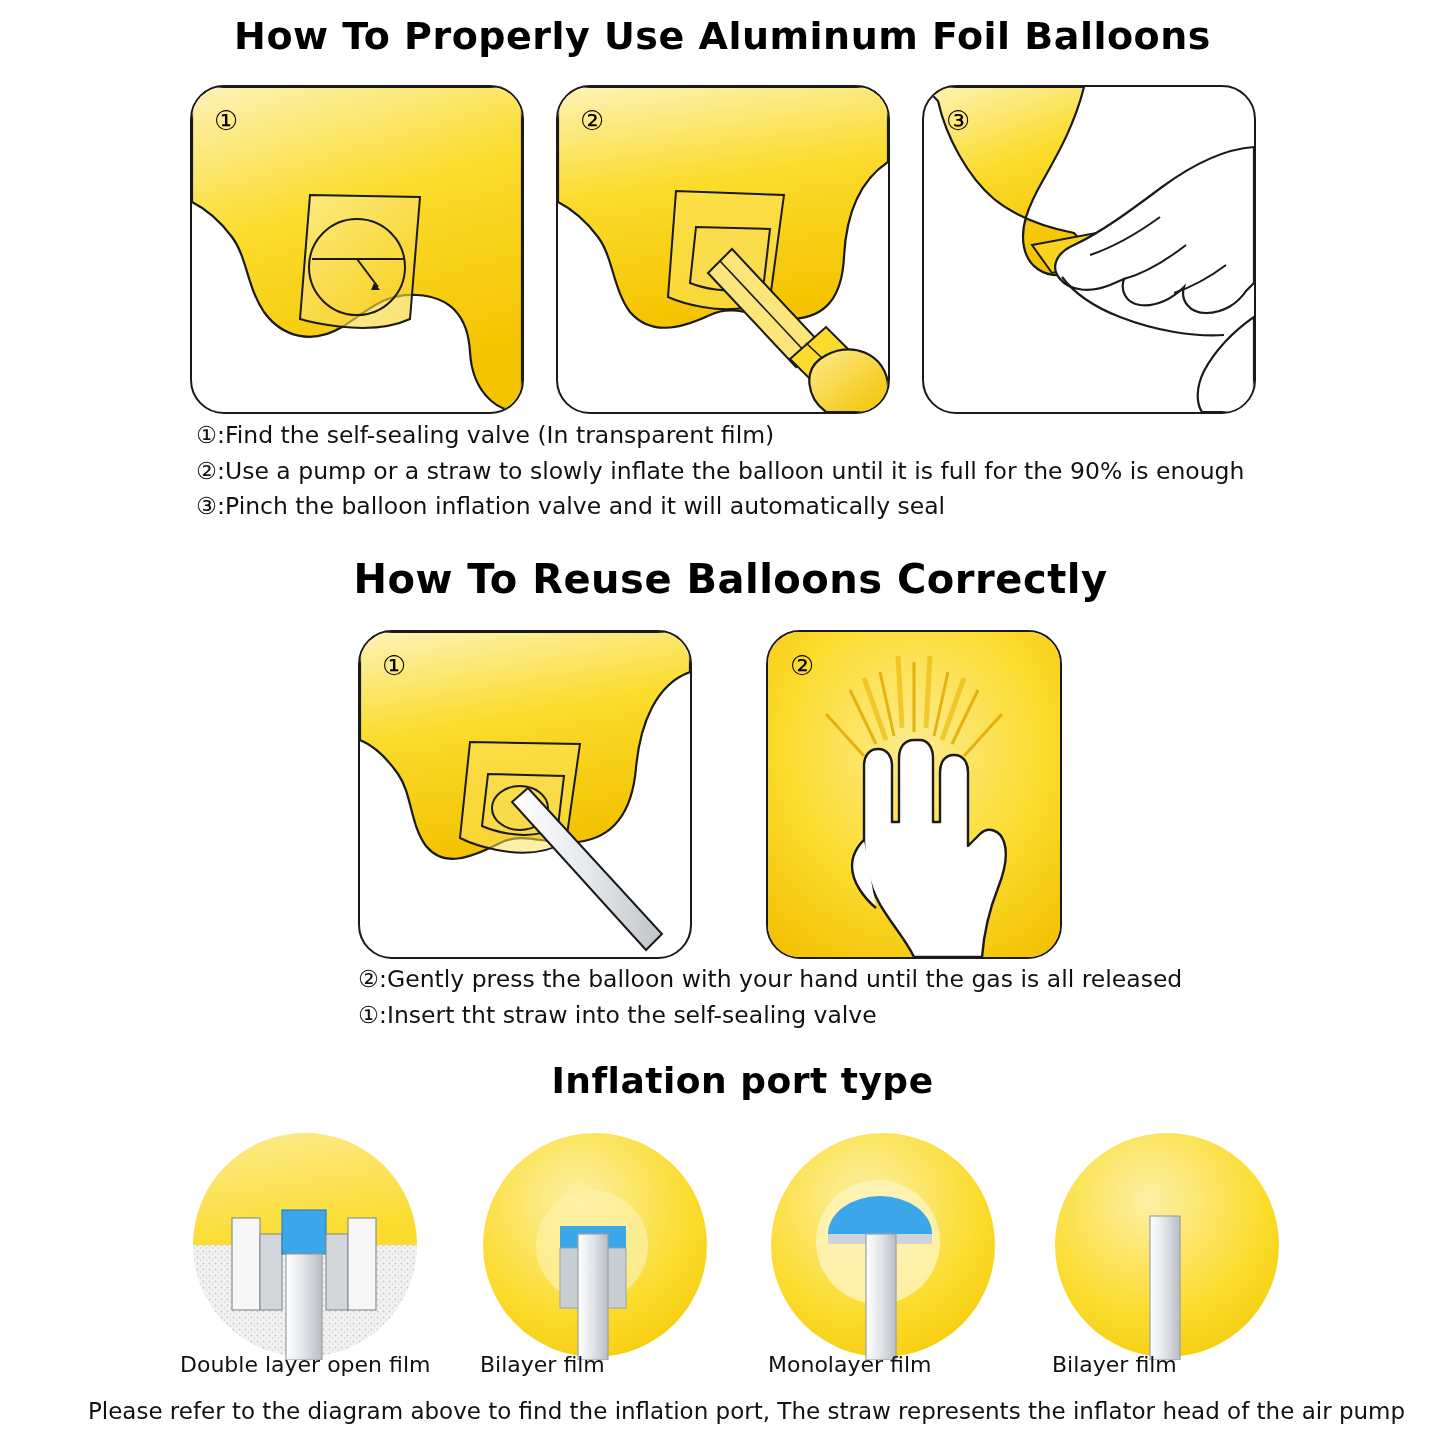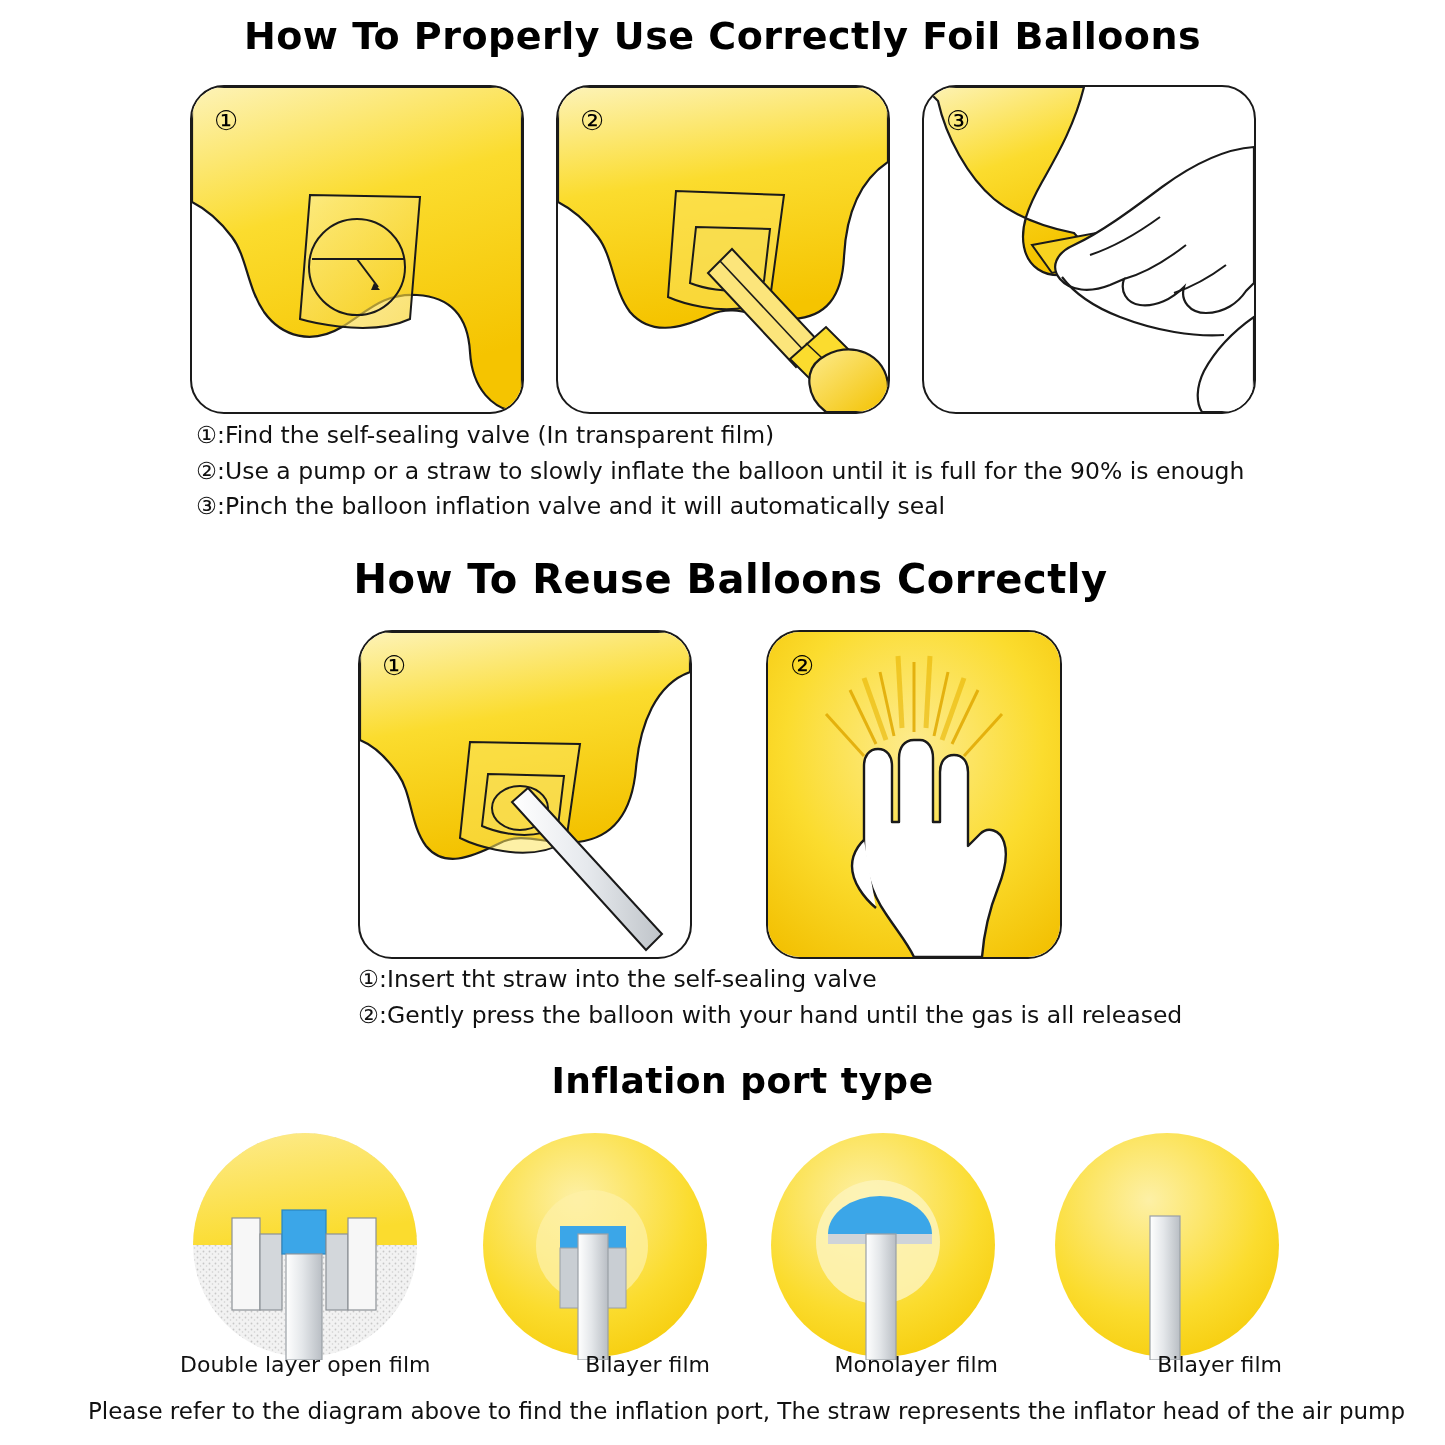--- a/index.html
+++ b/index.html
@@ -82,21 +82,21 @@
 
   #captions-1 { top: 418px; left: 196px; }
   #captions-2 { top: 962px; left: 358px; }
 
   
   .port {
     position: absolute;
   }
   .port-label {
     position: absolute;
-    text-align: right;
+    text-align: left;
     font-size: 22px;
     color: #111;
     font-family: "DejaVu Sans", sans-serif;
     white-space: nowrap;
   }
 
   #footer-note {
     position: absolute;
     top: 1398px;
     left: 0;
@@ -106,21 +106,21 @@
     color: #111;
     font-family: "DejaVu Sans", sans-serif;
     padding-left: 24px;
   }
 </style>
 </head>
 <body>
 
 <div class="page">
 
-  <div id="title-1" class="section-title">How To Properly Use Correctly Foil Balloons</div>
+  <div id="title-1" class="section-title">How To Properly Use Aluminum Foil Balloons</div>
 
   <div class="panel" style="left:190px; top:85px; width:330px; height:325px;">
     <svg width="330" height="325" viewBox="0 0 330 325">
       <defs>
         <linearGradient id="g1" x1="0" y1="0" x2="0.3" y2="1">
           <stop offset="0%" stop-color="#FDF3B8"></stop>
           <stop offset="45%" stop-color="#FBDC2E"></stop>
           <stop offset="100%" stop-color="#F5C400"></stop>
         </linearGradient>
         <linearGradient id="gfilm" x1="0" y1="0" x2="1" y2="1">
@@ -280,22 +280,22 @@
                L214,325 C216,300 222,276 230,256 C238,236 240,222 236,210
                C232,198 220,194 212,202 L200,214 L200,140
                C200,130 195,123 186,123 C177,123 172,130 172,140 L172,190
                L165,190 L165,126 C165,116 160,108 152,108 Z" fill="#FFFFFF" stroke="#1A1A1A" stroke-width="2.4" stroke-linejoin="round"></path>
       <path d="M96,208 C96,208 84,218 84,234 C84,250 96,266 108,276" fill="#FFFFFF" stroke="#1A1A1A" stroke-width="2.4"></path>
     </svg>
     <span class="badge-num" style="left:22px; top:20px;">②</span>
   </div>
 
   <div id="captions-2" class="captions">
+    <div>②:Gently press the balloon with your hand until the gas is all released</div>
     <div>①:Insert tht straw into the self-sealing valve</div>
-    <div>②:Gently press the balloon with your hand until the gas is all released</div>
   </div>
 
   <div id="title-3" class="section-title">Inflation port type</div>
 
   <div class="port" style="left:190px; top:1130px; width:230px; height:230px;">
     <svg width="230" height="230" viewBox="0 0 230 230">
       <defs>
         <linearGradient id="p1top" x1="0" y1="0" x2="0.3" y2="1">
           <stop offset="0%" stop-color="#FDEB8E"></stop>
           <stop offset="100%" stop-color="#FBDC2E"></stop>

